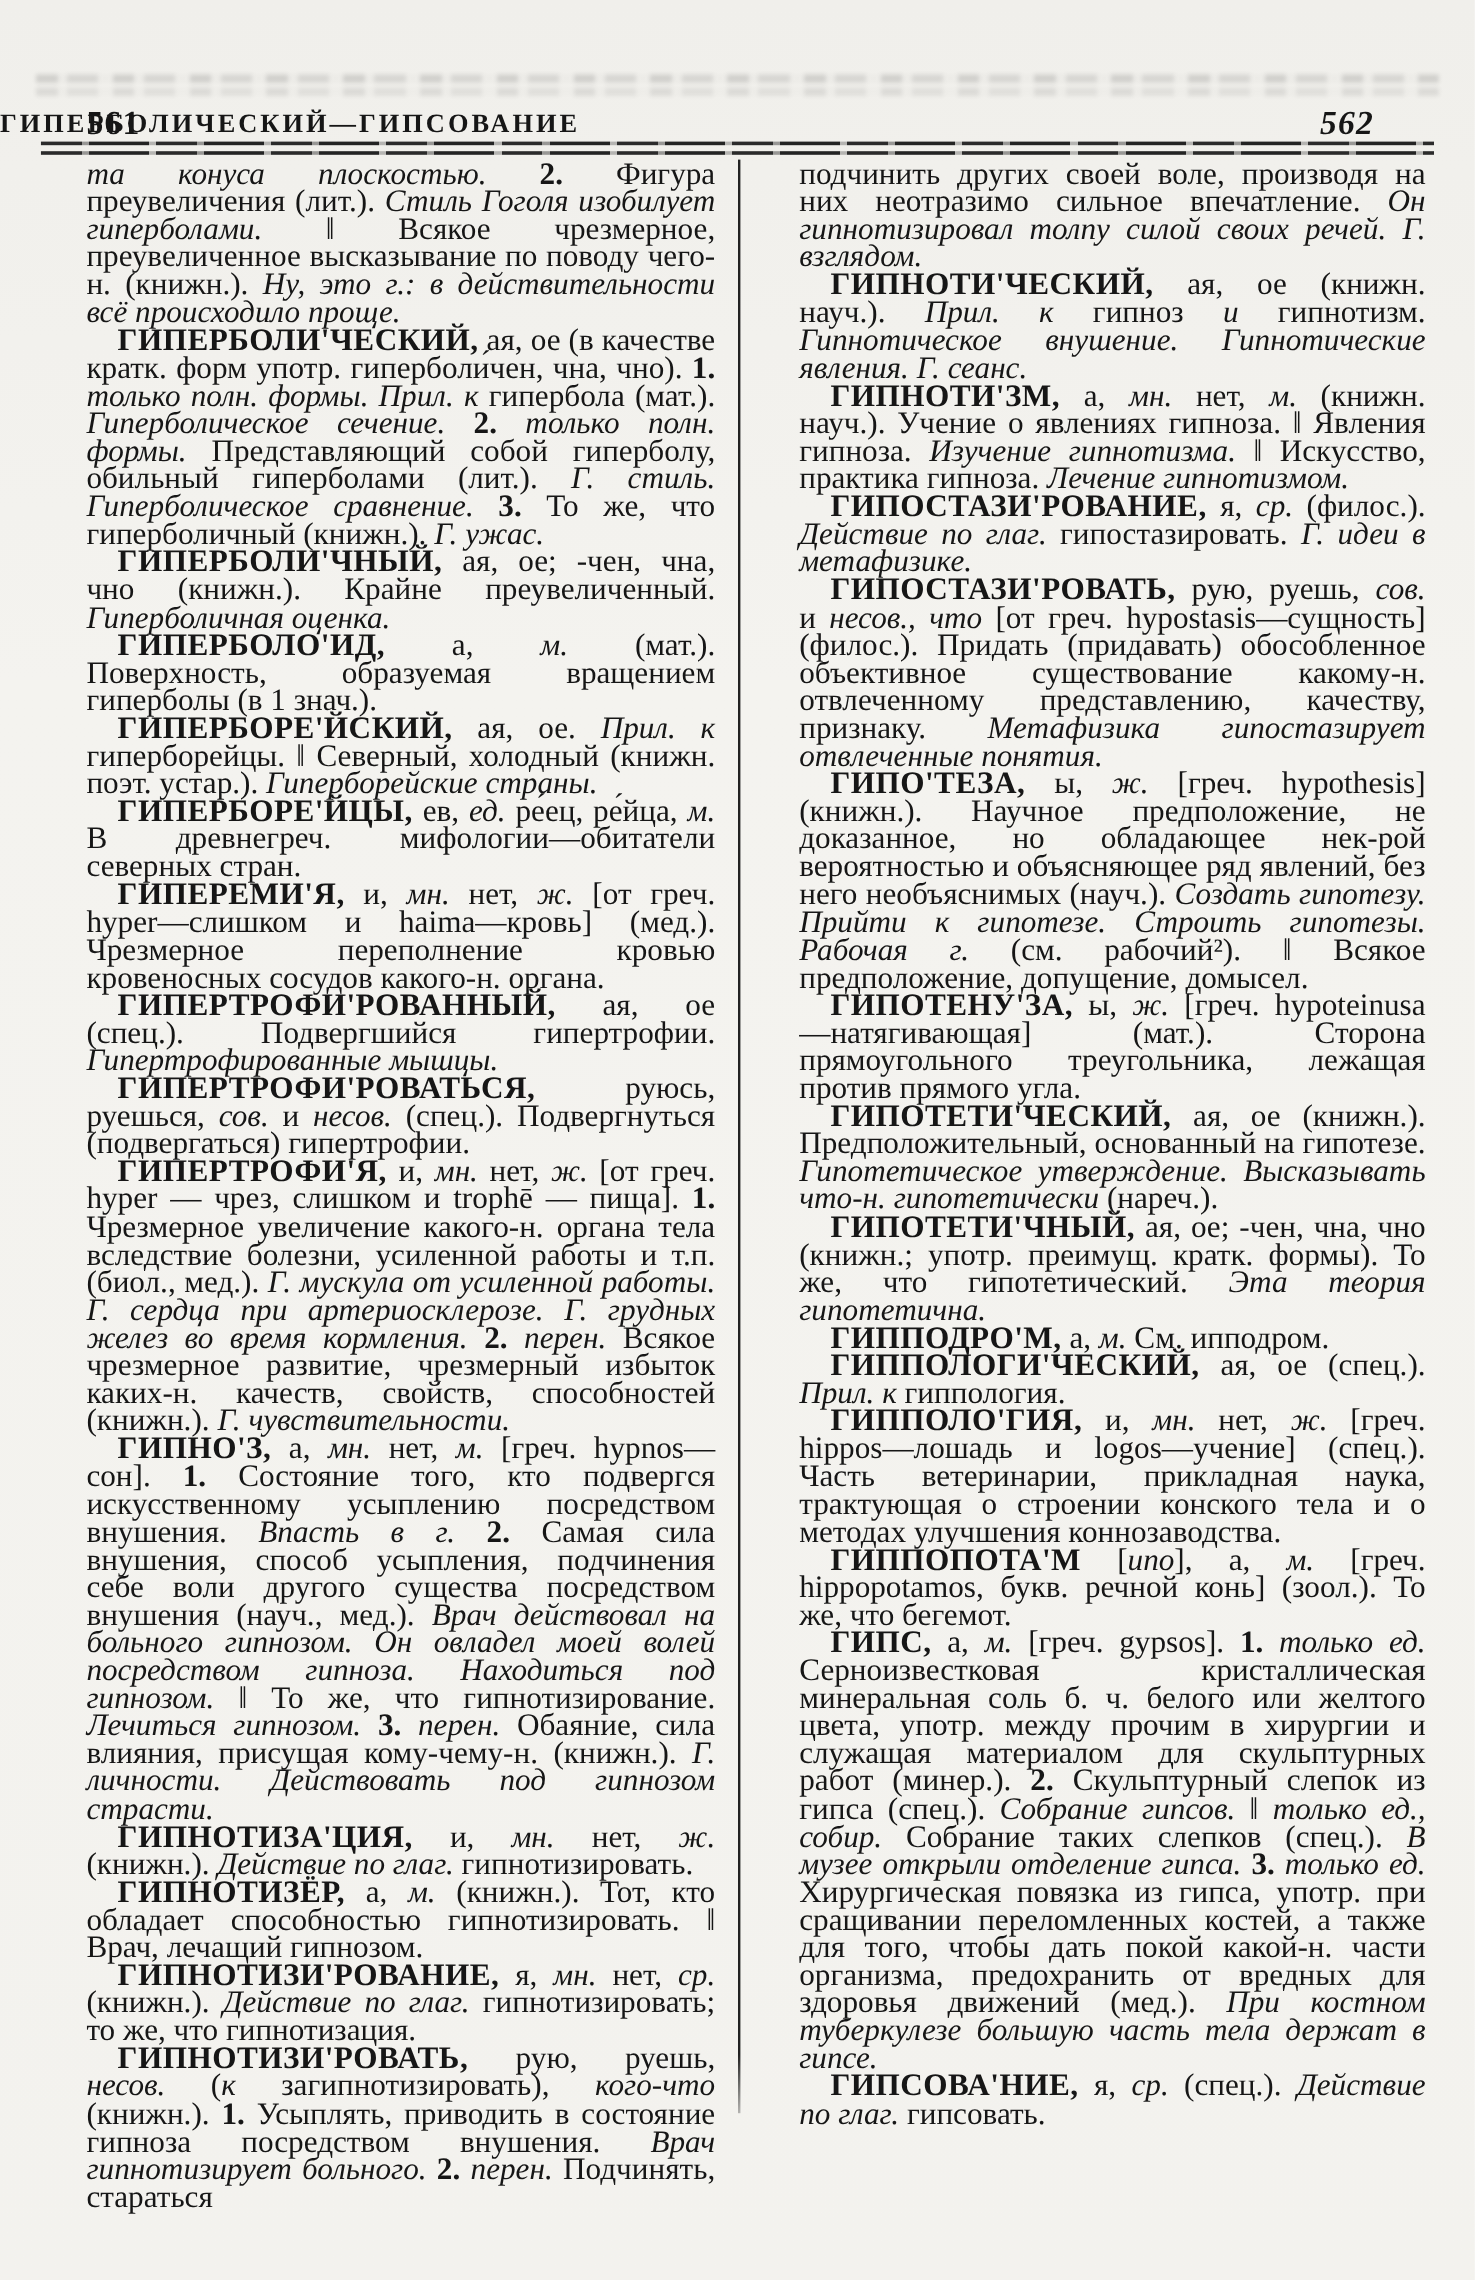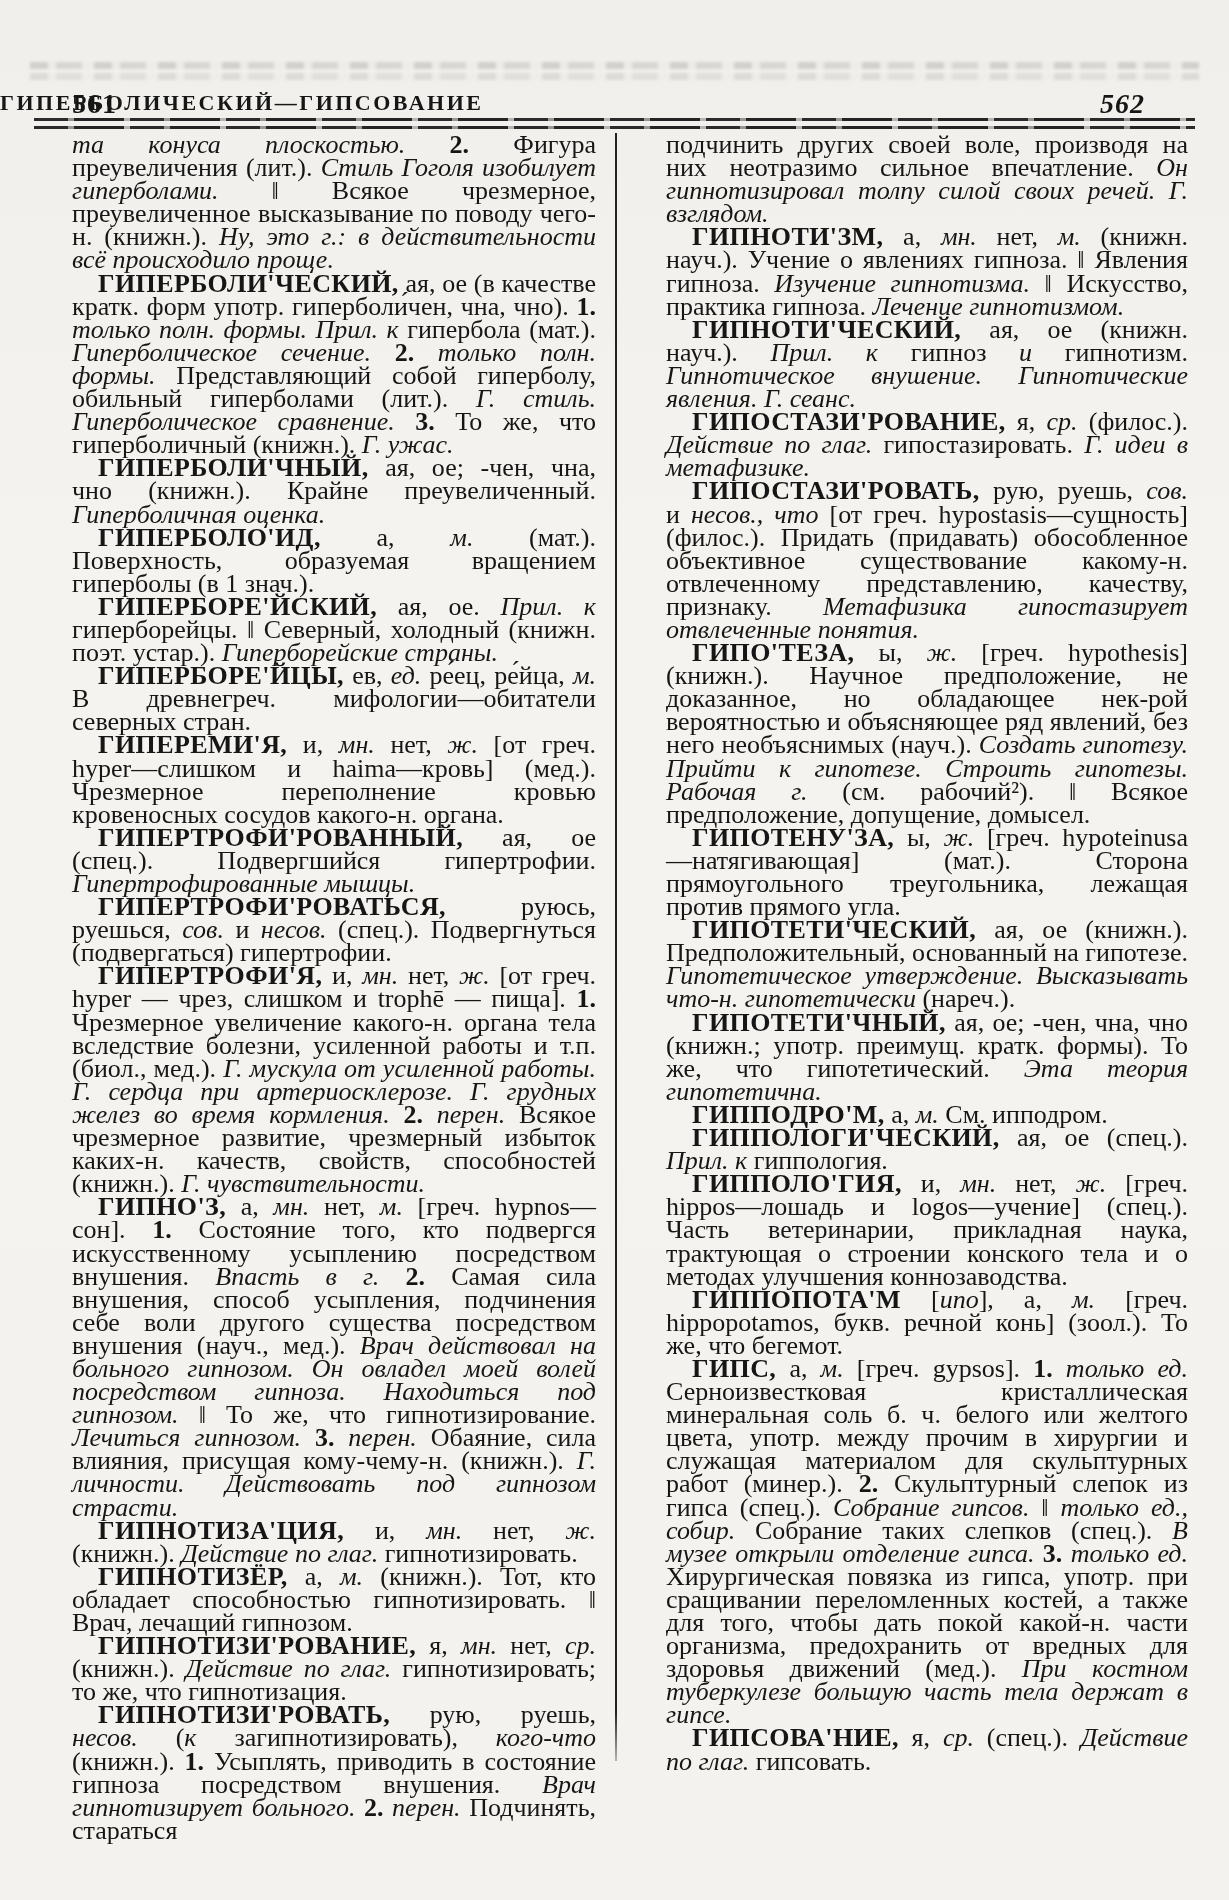--- a/index.html
+++ b/index.html
@@ -95,22 +95,22 @@
       <p class="entry"><span class="hw">ГИПЕРТРОФИ'РОВАТЬСЯ,</span><span> руюсь, руешься, </span><span class="it">сов.</span><span> и </span><span class="it">несов.</span><span> (спец.). Подвергнуться (подвергаться) гипертрофии.</span></p>
       <p class="entry"><span class="hw">ГИПЕРТРОФИ'Я,</span><span> и, </span><span class="it">мн.</span><span> нет, </span><span class="it">ж.</span><span> [от греч. hyper — чрез, слишком и trophē — пища]. </span><span class="bd">1.</span><span> Чрезмерное увеличение какого-н. органа тела вследствие болезни, усиленной работы и т.п. (биол., мед.). </span><span class="it">Г. мускула от усиленной работы. Г. сердца при артериосклерозе. Г. грудных желез во время кормления.</span><span class="bd"> 2.</span><span class="it"> перен.</span><span> Всякое чрезмерное развитие, чрезмерный избыток каких-н. качеств, свойств, способностей (книжн.). </span><span class="it">Г. чувствительности.</span></p>
       <p class="entry"><span class="hw">ГИПНО'З,</span><span> а, </span><span class="it">мн.</span><span> нет, </span><span class="it">м.</span><span> [греч. hypnos—сон]. </span><span class="bd">1.</span><span> Состояние того, кто подвергся искусственному усыплению посредством внушения. </span><span class="it">Впасть в г.</span><span class="bd"> 2.</span><span> Самая сила внушения, способ усыпления, подчинения себе воли другого существа посредством внушения (науч., мед.). </span><span class="it">Врач действовал на больного гипнозом. Он овладел моей волей посредством гипноза. Находиться под гипнозом.</span><span> ‖ То же, что гипнотизирование. </span><span class="it">Лечиться гипнозом.</span><span class="bd"> 3.</span><span class="it"> перен.</span><span> Обаяние, сила влияния, присущая кому-чему-н. (книжн.). </span><span class="it">Г. личности. Действовать под гипнозом страсти.</span></p>
       <p class="entry"><span class="hw">ГИПНОТИЗА'ЦИЯ,</span><span> и, </span><span class="it">мн.</span><span> нет, </span><span class="it">ж.</span><span> (книжн.). </span><span class="it">Действие по глаг.</span><span> гипнотизировать.</span></p>
       <p class="entry"><span class="hw">ГИПНОТИЗЁР,</span><span> а, </span><span class="it">м.</span><span> (книжн.). Тот, кто обладает способностью гипнотизировать. ‖ Врач, лечащий гипнозом.</span></p>
       <p class="entry"><span class="hw">ГИПНОТИЗИ'РОВАНИЕ,</span><span> я, </span><span class="it">мн.</span><span> нет, </span><span class="it">ср.</span><span> (книжн.). </span><span class="it">Действие по глаг.</span><span> гипнотизировать; то же, что гипнотизация.</span></p>
       <p class="entry"><span class="hw">ГИПНОТИЗИ'РОВАТЬ,</span><span> рую, руешь, </span><span class="it">несов.</span><span> (</span><span class="it">к</span><span> загипнотизировать), </span><span class="it">кого-что</span><span> (книжн.). </span><span class="bd">1.</span><span> Усыплять, приводить в состояние гипноза посредством внушения. </span><span class="it">Врач гипнотизирует больного.</span><span class="bd"> 2.</span><span class="it"> перен.</span><span> Подчинять, стараться</span></p>
     </div>
   <div class="col right">
       <p class="entry cont"><span>подчинить других своей воле, производя на них неотразимо сильное впечатление. </span><span class="it">Он гипнотизировал толпу силой своих речей. Г. взглядом.</span></p>
+      <p class="entry"><span class="hw">ГИПНОТИ'ЧЕСКИЙ,</span><span> ая, ое (книжн. науч.). </span><span class="it">Прил. к</span><span> гипноз </span><span class="it">и</span><span> гипнотизм. </span><span class="it">Гипнотическое внушение. Гипнотические явления. Г. сеанс.</span></p>
       <p class="entry"><span class="hw">ГИПНОТИ'ЗМ,</span><span> а, </span><span class="it">мн.</span><span> нет, </span><span class="it">м.</span><span> (книжн. науч.). Учение о явлениях гипноза. ‖ Явления гипноза. </span><span class="it">Изучение гипнотизма.</span><span> ‖ Искусство, практика гипноза. </span><span class="it">Лечение гипнотизмом.</span></p>
-      <p class="entry"><span class="hw">ГИПНОТИ'ЧЕСКИЙ,</span><span> ая, ое (книжн. науч.). </span><span class="it">Прил. к</span><span> гипноз </span><span class="it">и</span><span> гипнотизм. </span><span class="it">Гипнотическое внушение. Гипнотические явления. Г. сеанс.</span></p>
       <p class="entry"><span class="hw">ГИПОСТАЗИ'РОВАНИЕ,</span><span> я, </span><span class="it">ср.</span><span> (филос.). </span><span class="it">Действие по глаг.</span><span> гипостазировать. </span><span class="it">Г. идеи в метафизике.</span></p>
       <p class="entry"><span class="hw">ГИПОСТАЗИ'РОВАТЬ,</span><span> рую, руешь, </span><span class="it">сов.</span><span> и </span><span class="it">несов., что</span><span> [от греч. hypostasis—сущность] (филос.). Придать (придавать) обособленное объективное существование какому-н. отвлеченному представлению, качеству, признаку. </span><span class="it">Метафизика гипостазирует отвлеченные понятия.</span></p>
       <p class="entry"><span class="hw">ГИПО'ТЕЗА,</span><span> ы, </span><span class="it">ж.</span><span> [греч. hypothesis] (книжн.). Научное предположение, не доказанное, но обладающее нек-рой вероятностью и объясняющее ряд явлений, без него необъяснимых (науч.). </span><span class="it">Создать гипотезу. Прийти к гипотезе. Строить гипотезы. Рабочая г.</span><span> (см. рабочий²). ‖ Всякое предположение, допущение, домысел.</span></p>
       <p class="entry"><span class="hw">ГИПОТЕНУ'ЗА,</span><span> ы, </span><span class="it">ж.</span><span> [греч. hypoteinusa—натягивающая] (мат.). Сторона прямоугольного треугольника, лежащая против прямого угла.</span></p>
       <p class="entry"><span class="hw">ГИПОТЕТИ'ЧЕСКИЙ,</span><span> ая, ое (книжн.). Предположительный, основанный на гипотезе. </span><span class="it">Гипотетическое утверждение. Высказывать что-н. гипотетически</span><span> (нареч.).</span></p>
       <p class="entry"><span class="hw">ГИПОТЕТИ'ЧНЫЙ,</span><span> ая, ое; -чен, чна, чно (книжн.; употр. преимущ. кратк. формы). То же, что гипотетический. </span><span class="it">Эта теория гипотетична.</span></p>
       <p class="entry"><span class="hw">ГИППОДРО'М,</span><span> а, </span><span class="it">м.</span><span> См. ипподром.</span></p>
       <p class="entry"><span class="hw">ГИППОЛОГИ'ЧЕСКИЙ,</span><span> ая, ое (спец.). </span><span class="it">Прил. к</span><span> гиппология.</span></p>
       <p class="entry"><span class="hw">ГИППОЛО'ГИЯ,</span><span> и, </span><span class="it">мн.</span><span> нет, </span><span class="it">ж.</span><span> [греч. hippos—лошадь и logos—учение] (спец.). Часть ветеринарии, прикладная наука, трактующая о строении конского тела и о методах улучшения коннозаводства.</span></p>
       <p class="entry"><span class="hw">ГИППОПОТА'М</span><span> [</span><span class="it">ипо</span><span>], а, </span><span class="it">м.</span><span> [греч. hippopotamos, букв. речной конь] (зоол.). То же, что бегемот.</span></p>

